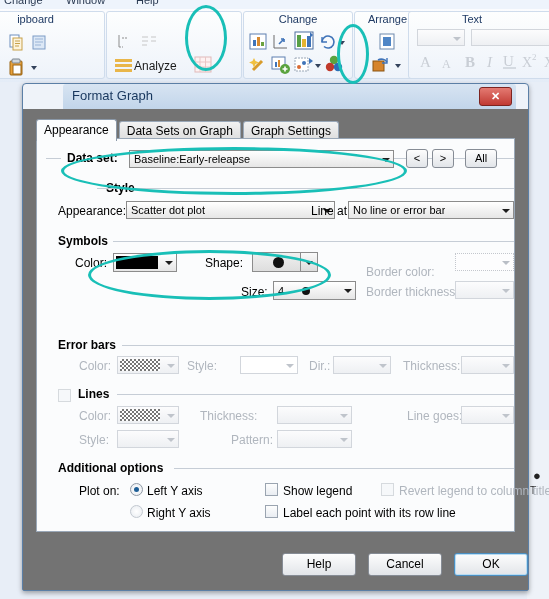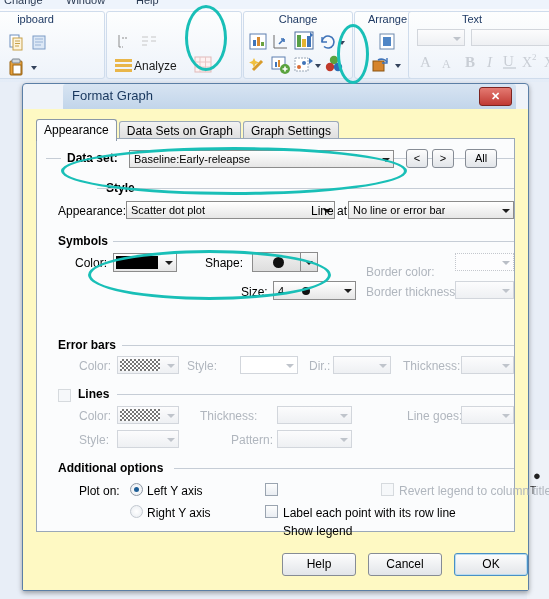--- a/index.html
+++ b/index.html
@@ -76,21 +76,21 @@
   }
   #close-btn{
     position:absolute;right:4px;top:3px;width:31px;height:17px;
     background:linear-gradient(#e47a72,#c03a33);
     border:1px solid #7d2420;border-radius:3px;
     color:#fff;font-size:11px;font-weight:bold;text-align:center;line-height:16px;
     cursor:pointer;
   }
   #dlg-body{
     position:absolute;left:0;top:25px;right:0;bottom:0;
-    background:#fef9c3;
+    background:#737373;
   }
 
   
   #tabstrip{position:absolute;left:13px;top:10px;height:20px;}
   .tab{
     position:relative;display:inline-block;height:19px;line-height:19px;
     padding:0 7px;font-size:12px;color:#000;
     border:1px solid #9aa8b8;border-bottom:none;
     border-radius:3px 3px 0 0;margin-right:-1px;
     background:linear-gradient(#f2f2f2,#dcdcdc);
@@ -626,21 +626,21 @@
       <span class="sect-title" style="left:21px;top:322px;">Additional options</span>
       <div class="sect-rule" style="left:137px;top:329px;width:340px;"></div>
 
       <span class="flabel" style="left:42px;top:345px;">Plot on:</span>
       <span class="radio on" style="left:93px;top:344px;"></span>
       <span class="flabel" style="left:110px;top:345px;">Left Y axis</span>
       <span class="radio off" style="left:93px;top:366px;"></span>
       <span class="flabel" style="left:110px;top:367px;">Right  Y axis</span>
 
       <span class="cbox" style="left:228px;top:344px;"></span>
-      <span class="flabel" style="left:246px;top:345px;margin-top:40px;">Show legend</span>
+      <span class="flabel" style="left:246px;top:345px;">Show legend</span>
 
       <span class="cbox dim" style="left:344px;top:344px;"></span>
       <span class="flabel dim" style="left:362px;top:345px;">Revert legend to column title</span>
 
       <span class="cbox" style="left:228px;top:366px;"></span>
       <span class="flabel" style="left:246px;top:367px;">Label each point with its row line</span>
 
     </div>
 
     <div id="btnbar">

